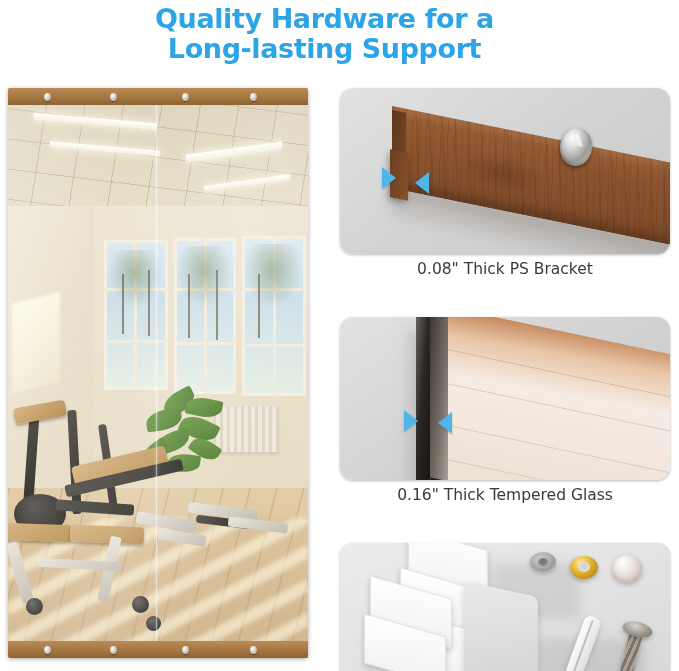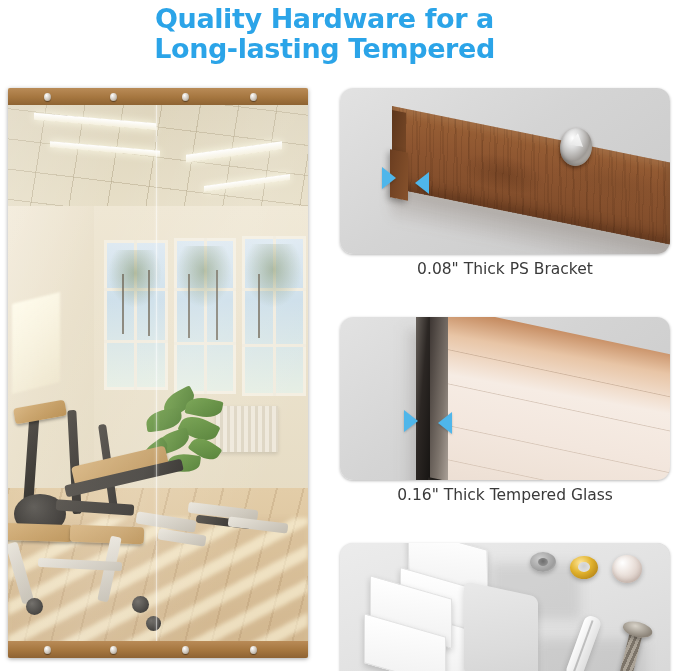--- a/index.html
+++ b/index.html
@@ -329,21 +329,21 @@
     position:absolute;inset:17px 0;
     background:linear-gradient(112deg, rgba(255,255,255,.20) 0%, rgba(255,255,255,0) 28%, rgba(255,255,255,.12) 55%, rgba(255,255,255,0) 80%);
     z-index:7;pointer-events:none;
   }
 </style>
 </head>
 <body>
 
 <div class="title-block">
   <span class="title-line">Quality Hardware for a</span>
-  <span class="title-line">Long-lasting Tempered</span>
+  <span class="title-line">Long-lasting Support</span>
 </div>
 
 <div class="mirror-photo">
   <div class="photo-inner">
 
     <div class="wall"></div>
     <div class="ceiling"></div>
 
     <div class="ceiling-light lightA"></div>
     <div class="ceiling-light lightB"></div>

